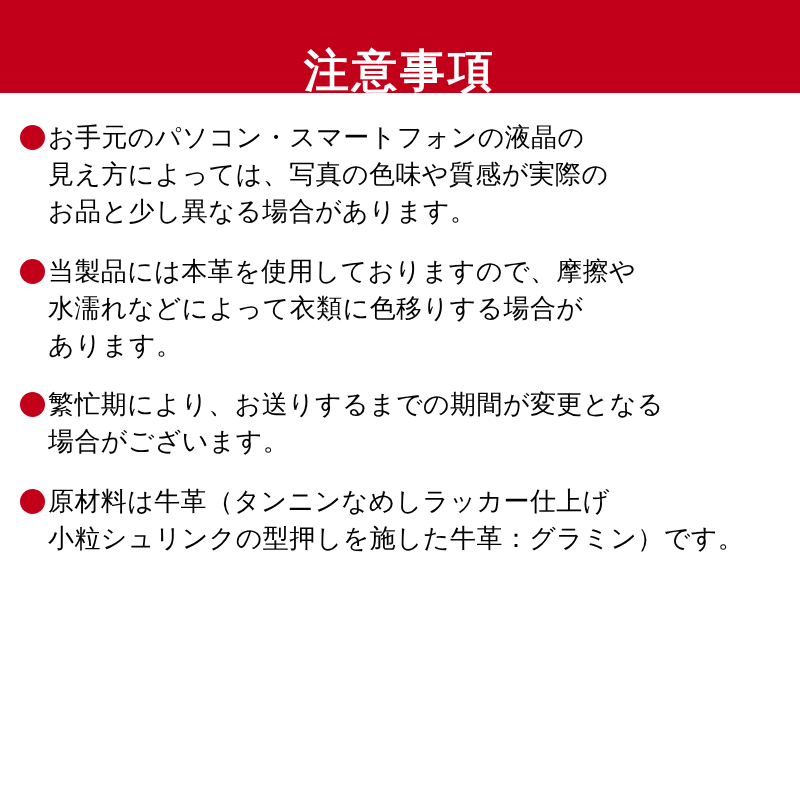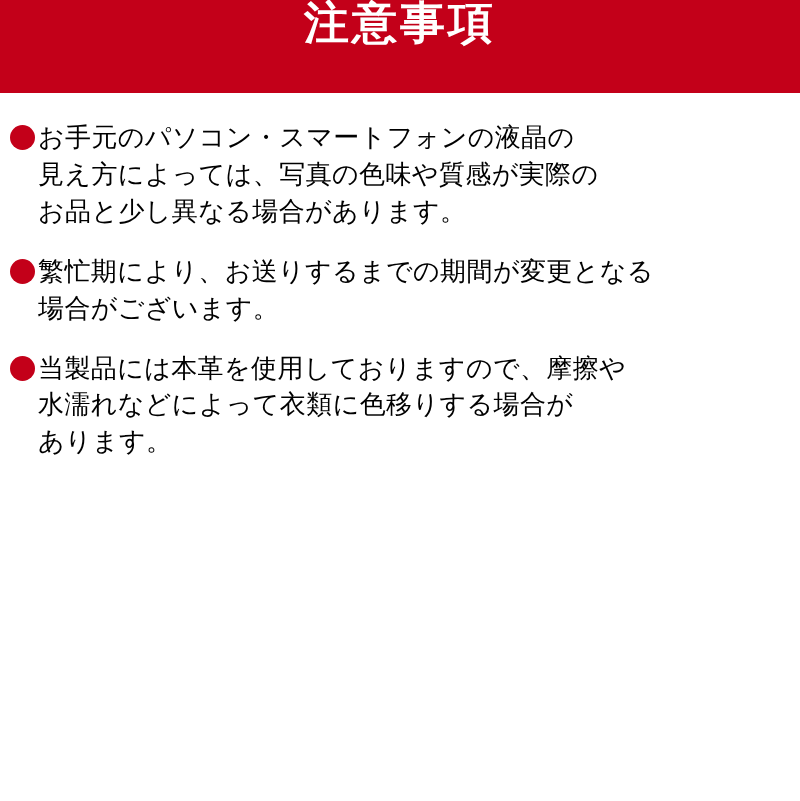--- a/index.html
+++ b/index.html
@@ -18,34 +18,34 @@
     width: 800px;
     height: 801px;
     background: #ffffff;
     box-sizing: border-box;
   }
   .header-band {
     width: 100%;
     height: 93px;
     background: #c30019;
     display: flex;
-    align-items: flex-start;
+    align-items: flex-end;
     justify-content: center;
     box-sizing: border-box;
   }
   .header-title {
     color: #ffffff;
     font-size: 45px;
     font-weight: bold;
     letter-spacing: 3px;
     line-height: 1;
     white-space: nowrap;
   }
   .notes {
-    padding: 26px 26px 0 10px;
+    padding: 26px 26px 0 20px;
     box-sizing: border-box;
   }
   .note-item {
     display: flex;
     align-items: flex-start;
     margin-bottom: 23px;
   }
   .bullet {
     flex: 0 0 auto;
     width: 25px;
@@ -77,27 +77,32 @@
 
     <div class="note-item">
       <span class="bullet"></span>
       <span class="note-text">お手元のパソコン・スマートフォンの液晶の
 見え方によっては、写真の色味や質感が実際の
 お品と少し異なる場合があります。</span>
     </div>
 
     <div class="note-item">
       <span class="bullet"></span>
-      <span class="note-text">繁忙期により、お送りするまでの期間が変更となる
-場合がございます。</span>
-    </div>
-
-    <div class="note-item">
-      <span class="bullet"></span>
       <span class="note-text">当製品には本革を使用しておりますので、摩擦や
 水濡れなどによって衣類に色移りする場合が
 あります。</span>
     </div>
 
+    <div class="note-item">
+      <span class="bullet"></span>
+      <span class="note-text">繁忙期により、お送りするまでの期間が変更となる
+場合がございます。</span>
+    </div>
 
+
+    <div class="note-item">
+      <span class="bullet"></span>
+      <span class="note-text">原材料は牛革（タンニンなめしラッカー仕上げ
+小粒シュリンクの型押しを施した牛革：グラミン）です。</span>
+    </div>
 
   </div>
 </div>
 
 </body></html>

